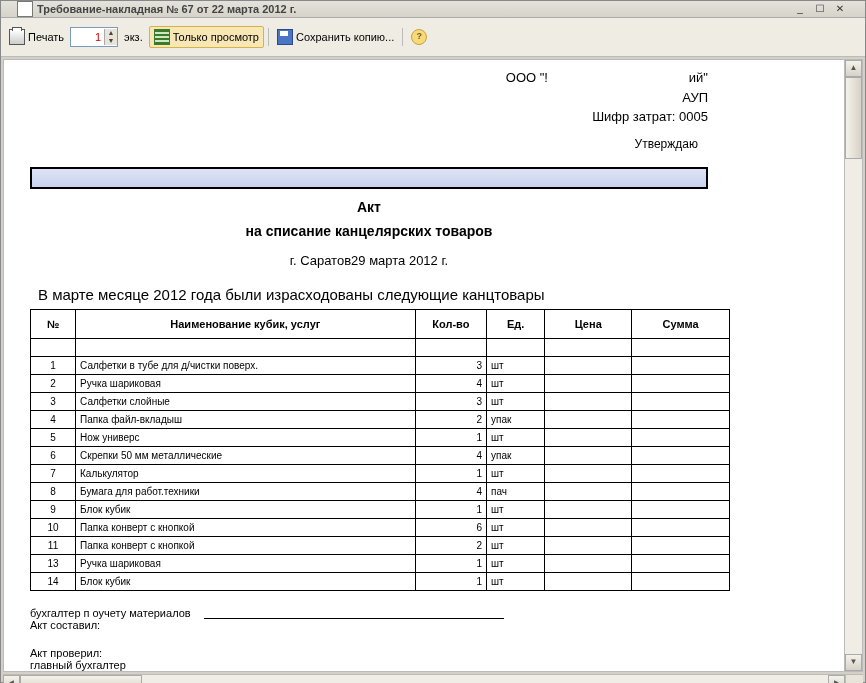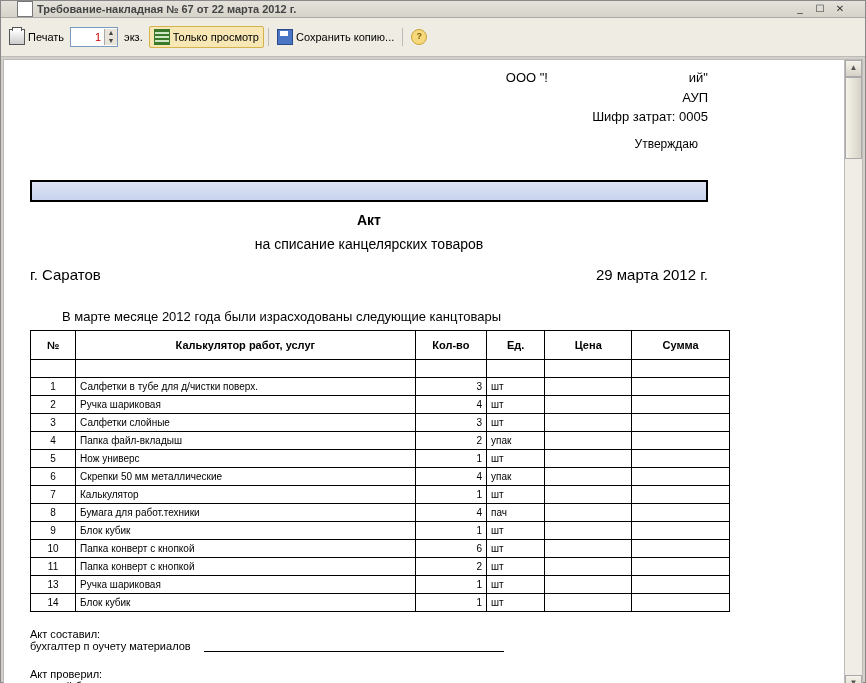--- a/index.html
+++ b/index.html
@@ -20,26 +20,26 @@
   .spin .arrow{width:12px;height:8px;font-size:7px;line-height:8px;text-align:center;background:#e8e4da;border-left:1px solid #aaa;color:#444;cursor:default}
   .sep{width:1px;height:18px;background:#bbb;margin:0 2px}
   .ico-grid{background:repeating-linear-gradient(#3a7a2a,#3a7a2a 2px,#cfe7c3 2px,#cfe7c3 4px);border:1px solid #3a7a2a}
   .ico-save{border:1px solid #2a4a8a;background:#4a74c4;position:relative}
   .ico-save:before{content:"";position:absolute;top:1px;left:2px;width:8px;height:5px;background:#fff}
   .ico-help{width:14px;height:14px;border-radius:50%;background:#f6d97a;border:1px solid #c7a438;text-align:center;line-height:13px;font-size:9px;color:#7a5a10;font-weight:bold}
   .content{flex:1;display:flex;position:relative;background:#fff;margin:2px;border:1px solid #bbb}
   .pagewrap{flex:1;overflow:hidden;background:#fff}
   .page{padding:8px 26px 0 26px;color:#000;font-size:11px}
   .hdr-right{text-align:right;font-size:13px;line-height:1.5;margin-bottom:8px}
-  .approve{text-align:right;margin:10px 120px 29px 0;font-size:12px}
+  .approve{text-align:right;margin:10px 120px 16px 0;font-size:12px}
   .bluebar{height:18px;background:linear-gradient(#dde3f3,#c9d3ee);border:2px solid #000;margin:0 110px 10px 0}
   .act-title{text-align:center;font-weight:bold;font-size:14px;margin:6px 0 8px 0}
-  .act-sub{text-align:center;font-weight:normal;font-size:14px;margin-bottom:14px}
-  .daterow{display:flex;justify-content:space-between;margin:0 110px 26px 0;font-size:15px}
-  .intro{margin:0 0 6px 32px;font-size:13px}
+  .act-sub{text-align:center;font-weight:bold;font-size:14px;margin-bottom:14px}
+  .daterow{display:flex;justify-content:center;margin:0 110px 18px 0;font-size:13px}
+  .intro{margin:0 0 6px 8px;font-size:15px}
   table.rep{border-collapse:collapse;width:700px;margin:0 0 10px 0}
   table.rep th,table.rep td{border:1px solid #000;padding:1px 4px;font-size:10px;height:15px}
   table.rep th{font-weight:bold;text-align:center;height:26px;font-size:11px}
   .col-n{width:32px;text-align:center}
   .col-name{width:300px}
   .col-qty{width:56px;text-align:right}
   .col-unit{width:44px}
   .col-price{width:70px}
   .col-sum{width:80px}
   .reason{margin:6px 0 0 16px}
@@ -113,21 +113,21 @@
         <div class="daterow">
           <span>г. Саратов</span>
           <span>29 марта 2012 г.</span>
         </div>
         <div class="intro">В марте месяце 2012 года были израсходованы следующие канцтовары</div>
 
         <table class="rep">
           <thead>
             <tr>
               <th class="col-n">№</th>
-              <th class="col-name">Калькулятор работ, услуг</th>
+              <th class="col-name">Наименование кубик, услуг</th>
               <th class="col-qty">Кол-во</th>
               <th class="col-unit">Ед.</th>
               <th class="col-price">Цена</th>
               <th class="col-sum">Сумма</th>
             </tr>
           </thead>
           <tbody id="tbody">
               <tr>
                 <td class="col-n"></td>
                 <td class="col-name"></td>
@@ -237,25 +237,25 @@
                 <td class="col-name">Блок кубик</td>
                 <td class="col-qty">1</td>
                 <td class="col-unit">шт</td>
                 <td class="col-price"></td>
                 <td class="col-sum"></td>
               </tr>
             </tbody>
         </table>
 
         <div class="sign">
-          <div>Акт составил:</div>
           <div>
             <span>бухгалтер п оучету материалов</span>
             <span class="line2"></span>
           </div>
+          <div>Акт составил:</div>
         </div>
         <div class="sign">
           <div>Акт проверил:</div>
           <div>главный бухгалтер</div>
         </div>
       </div>
     </div>
     <div class="vscroll">
       <div class="sbtn">▲</div>
       <div class="track">

